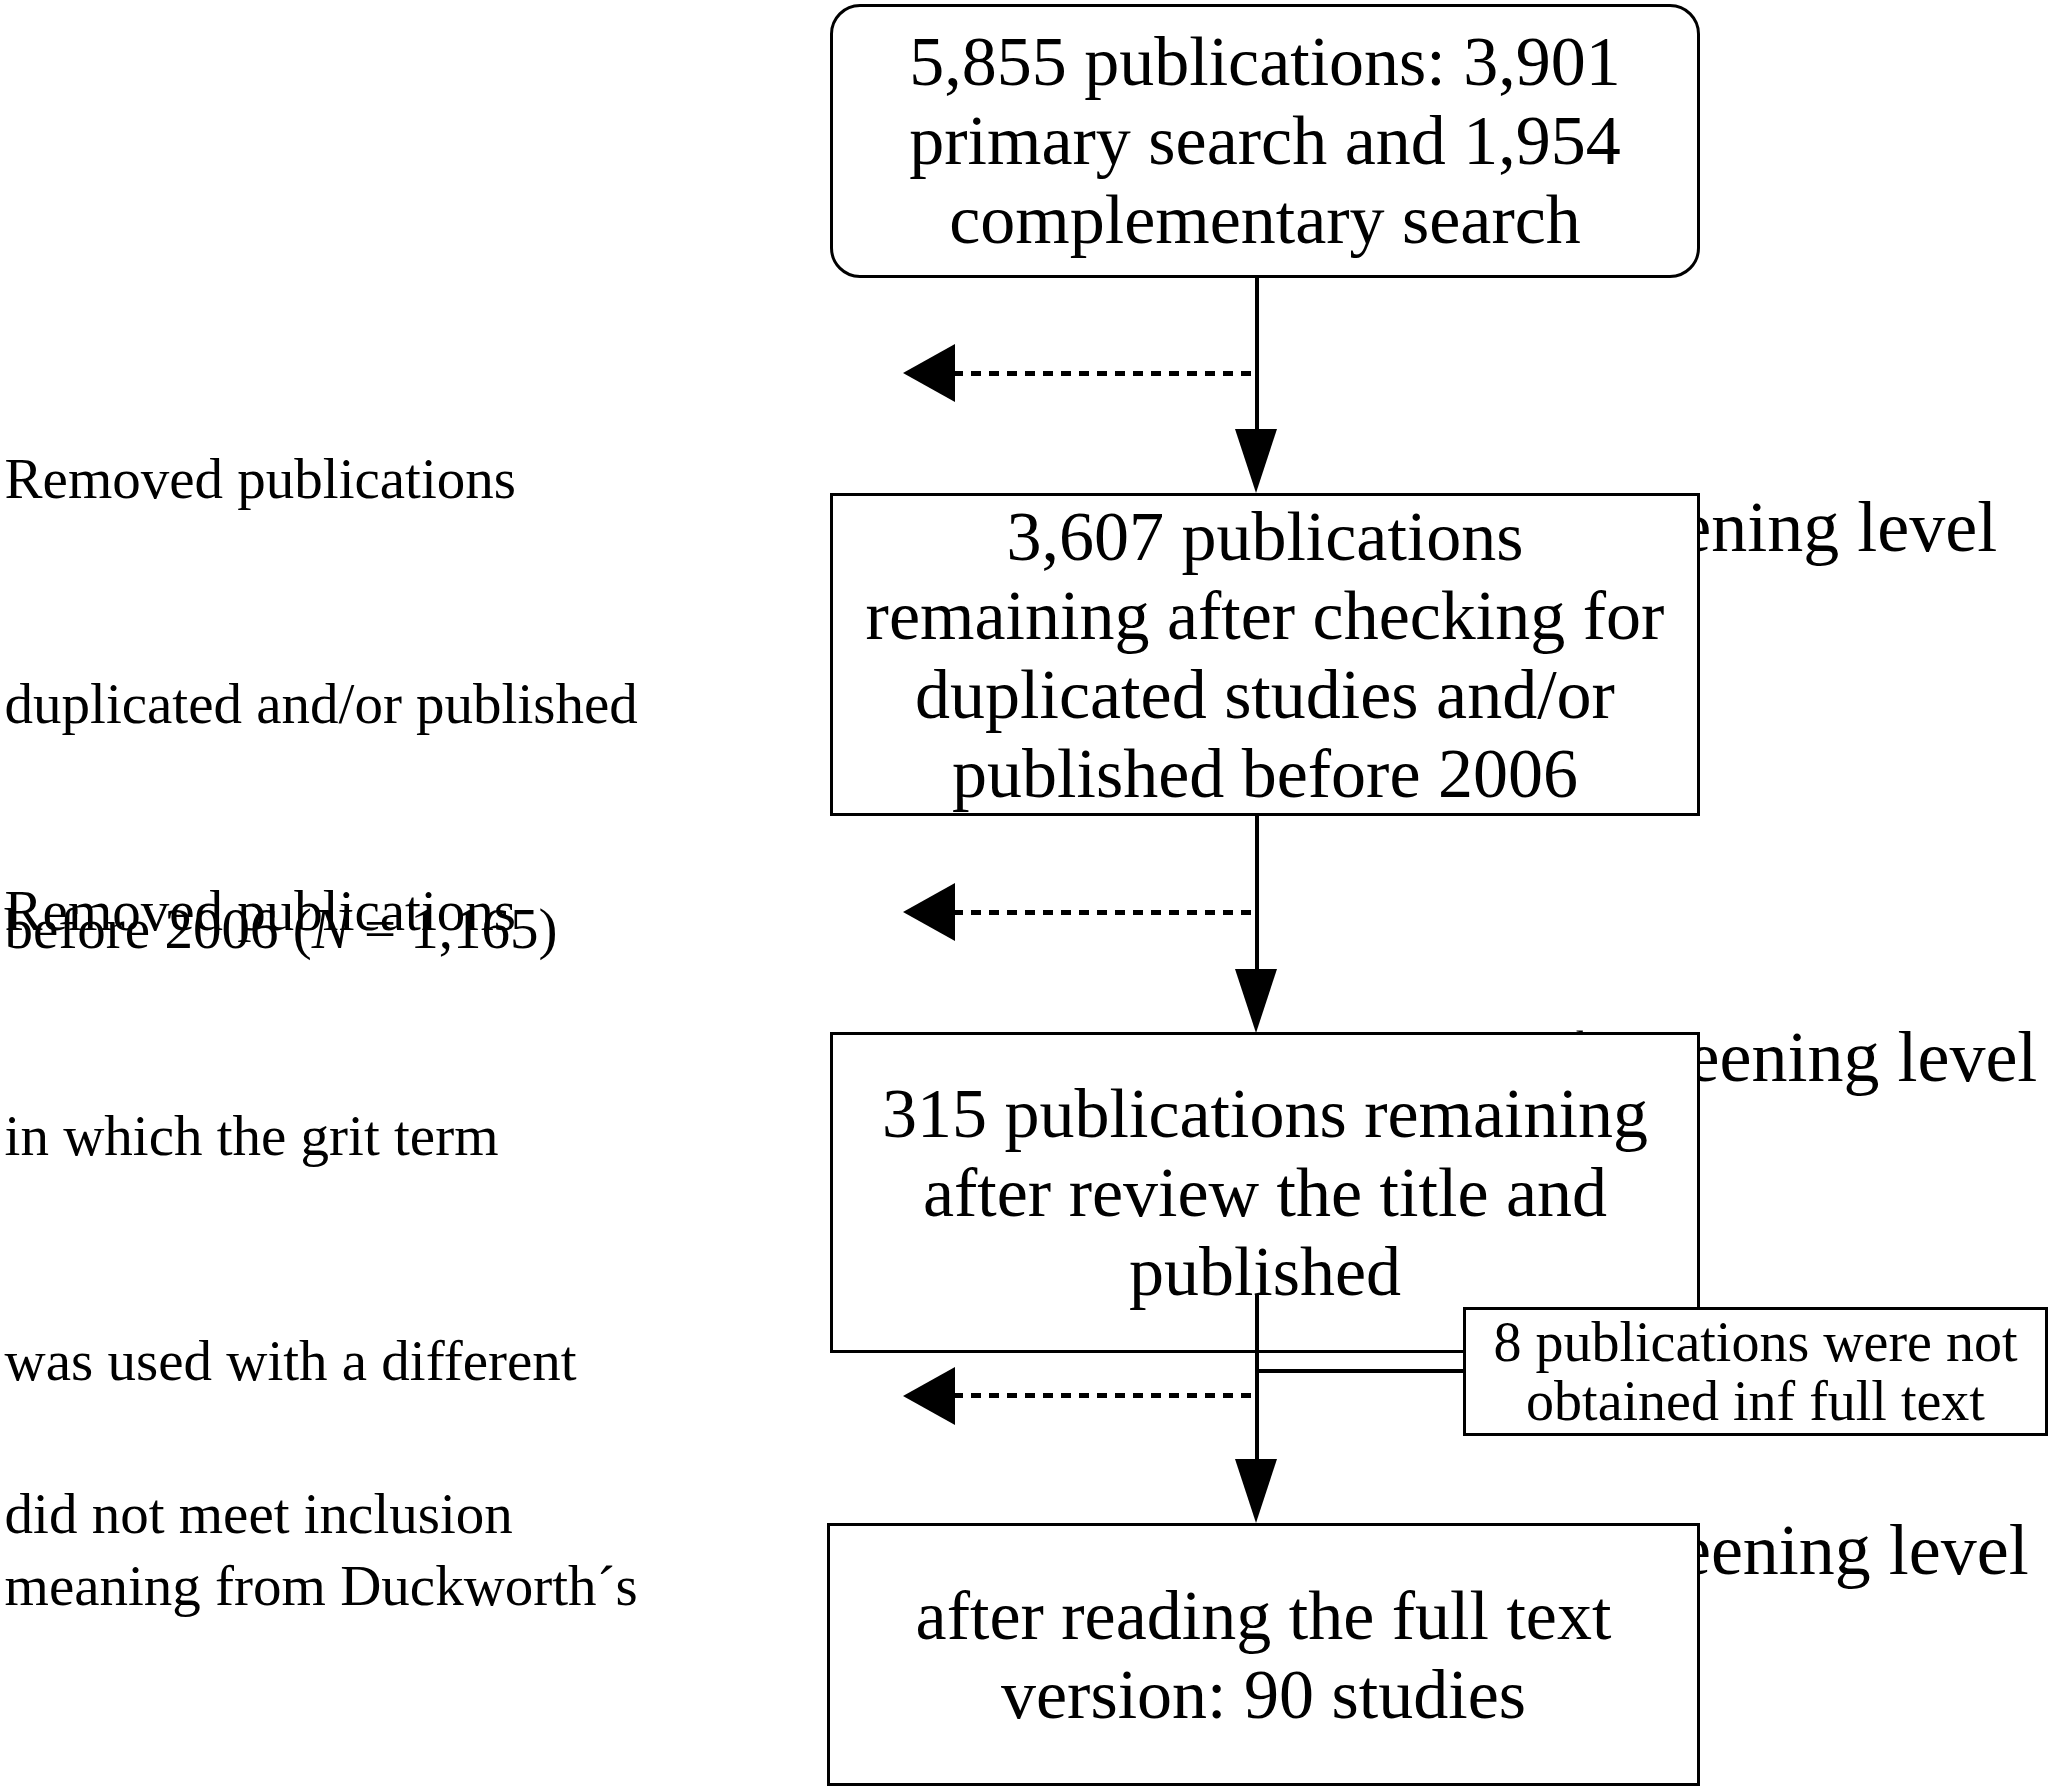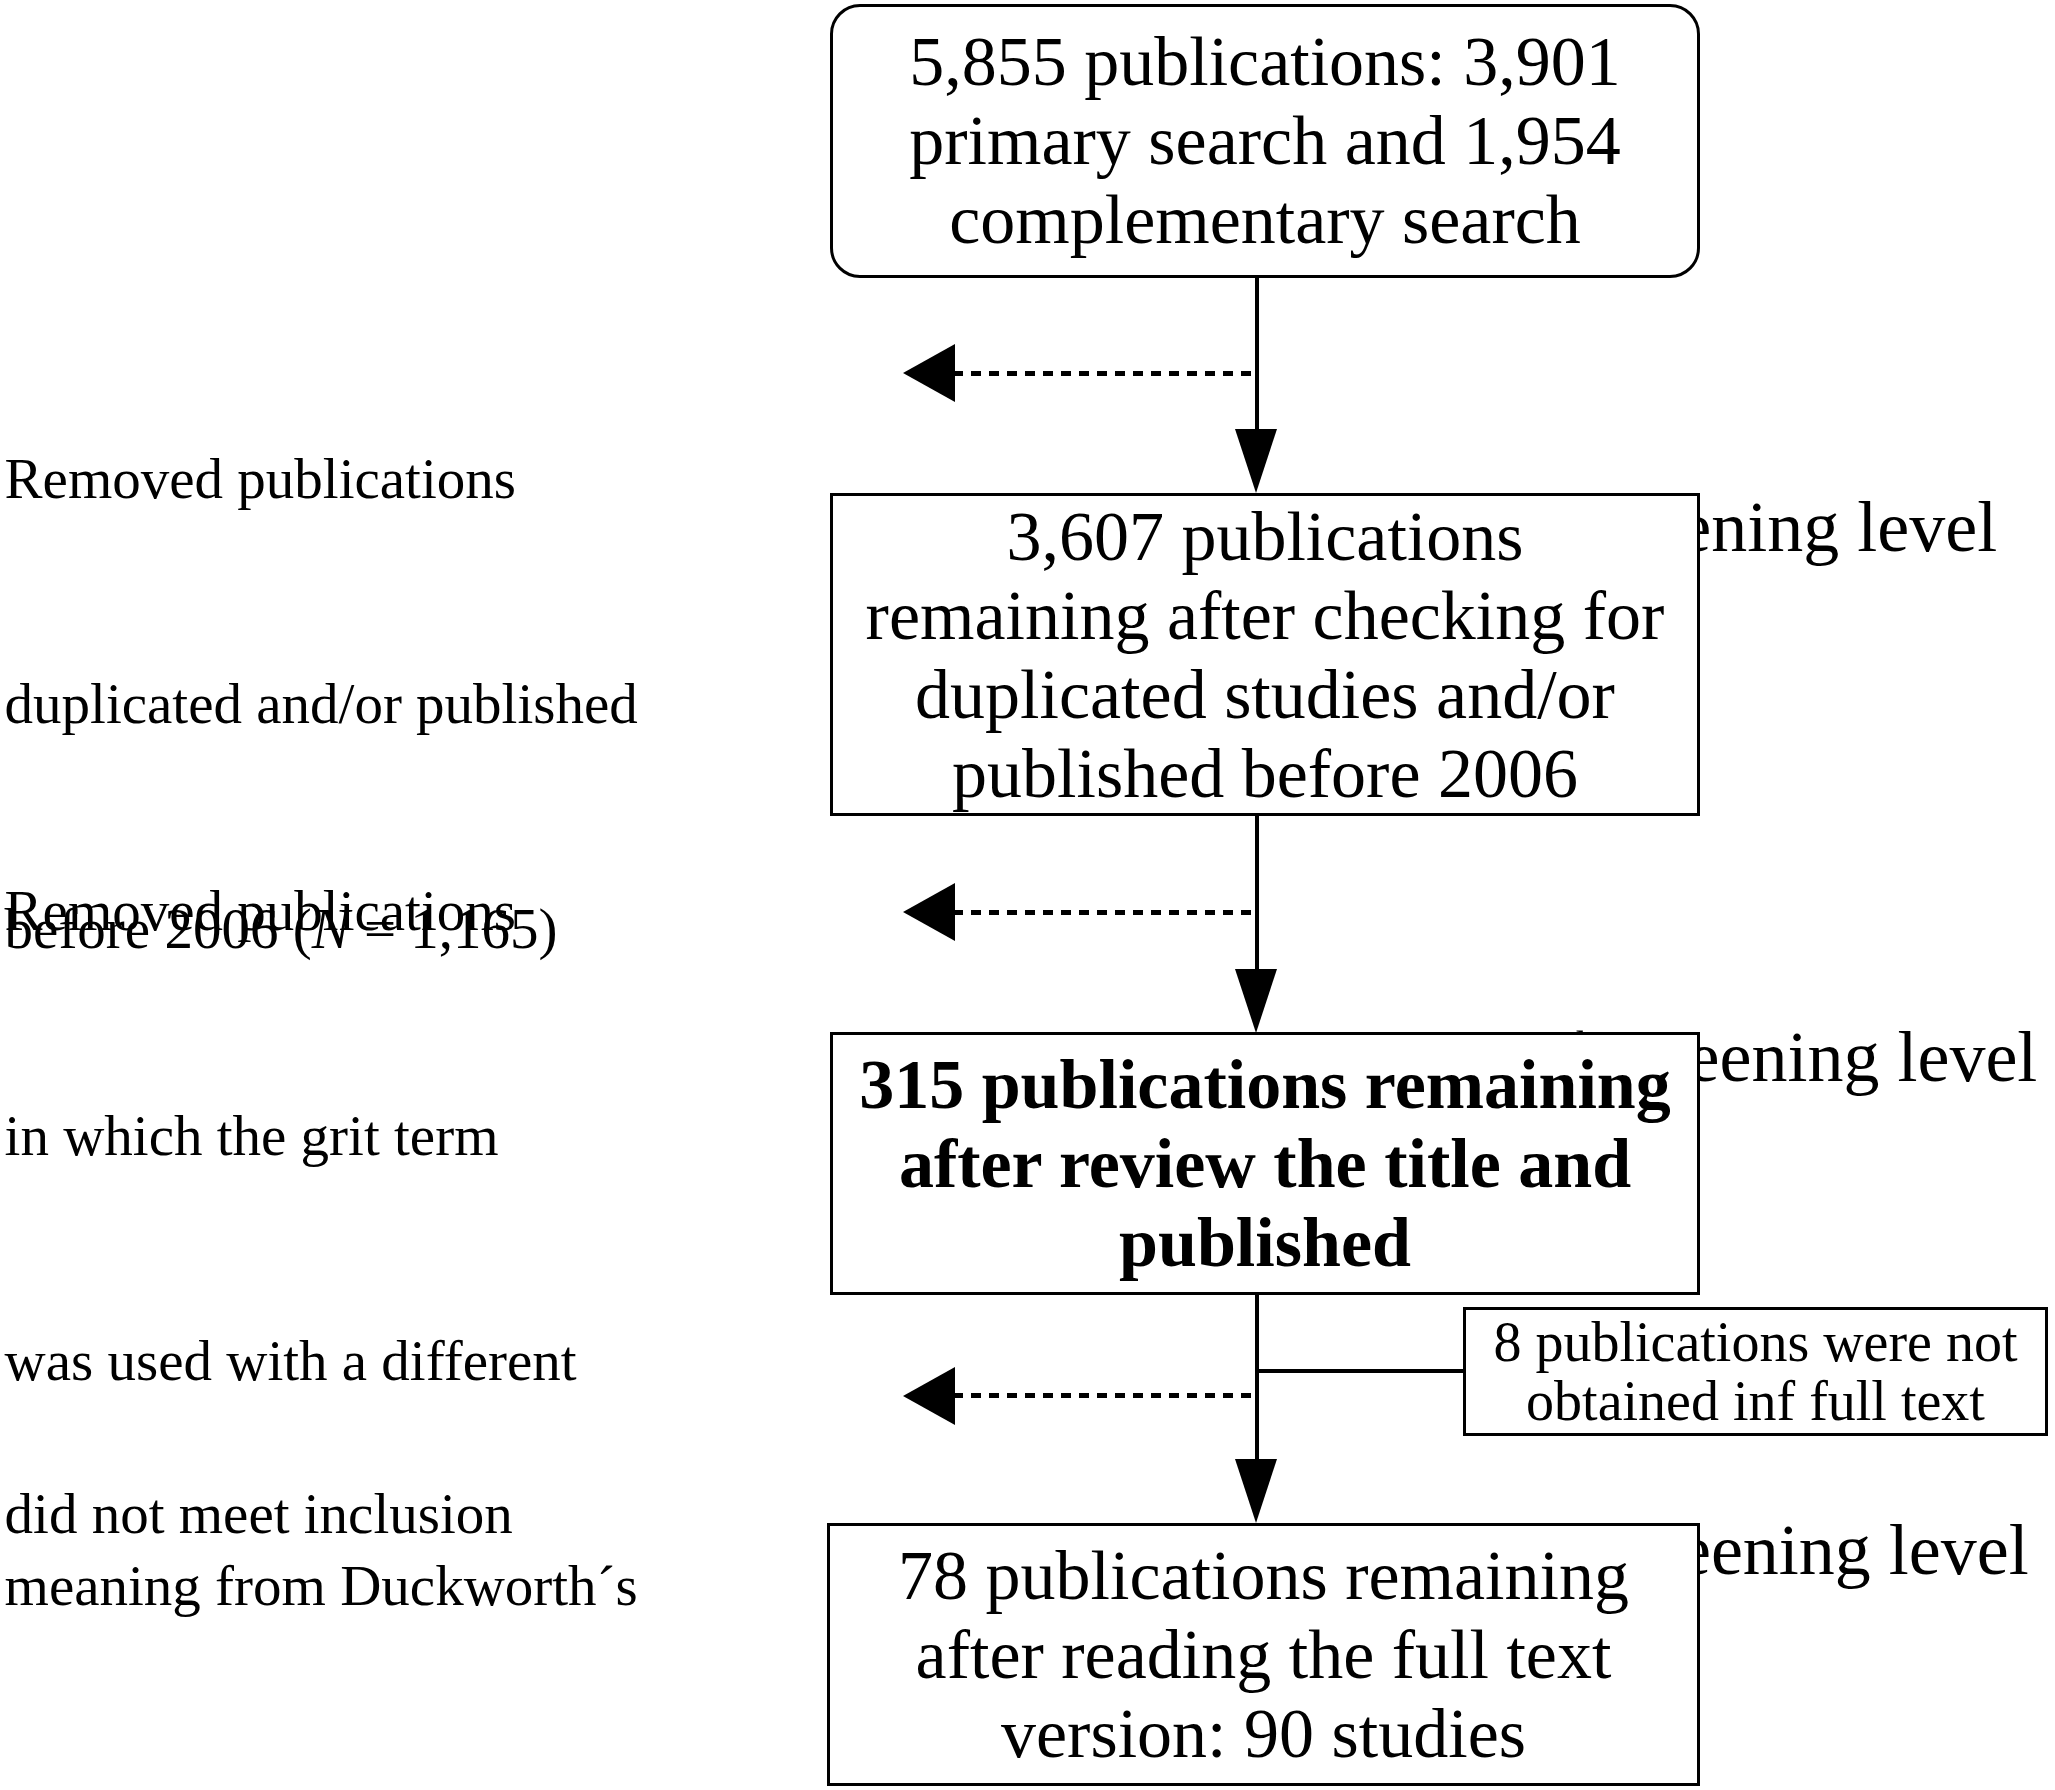--- a/index.html
+++ b/index.html
@@ -106,21 +106,21 @@
   <div class="vline" style="left:1255px;top:815px;height:155px;"></div>
   <div class="tri-down" style="left:1235px;top:969px;"></div>
 
   <div class="dashline" style="left:953px;top:910px;width:303px;"></div>
   <div class="tri-left" style="left:903px;top:883px;"></div>
 
   <div class="level" style="left:1438px;top:943px;">
     <span>2</span><sup>nd</sup><span> screening level</span>
   </div>
 
-  <div class="fbox" style="left:830px;top:1032px;width:870px;height:263px;font-weight:bold;">
+  <div class="fbox" style="left:830px;top:1032px;width:870px;height:321px;">
     <div class="ln">315 publications remaining</div>
     <div class="ln">after review the title and</div>
     <div class="ln">published</div>
   </div>
 
   <div class="vline" style="left:1255px;top:1294px;height:166px;"></div>
   <div class="tri-down" style="left:1235px;top:1459px;"></div>
 
   <div class="hline" style="left:1256px;top:1369px;width:212px;"></div>
 
@@ -130,21 +130,20 @@
   </div>
 
   <div class="dashline" style="left:953px;top:1393px;width:303px;"></div>
   <div class="tri-left" style="left:903px;top:1367px;"></div>
 
   <div class="level" style="left:1436px;top:1436px;">
     <span>3</span><sup>rd</sup><span> screening level</span>
   </div>
 
   <div class="fbox" style="left:827px;top:1523px;width:873px;height:263px;">
-    <div class="ln">78 publications remaining</div>
     <div class="ln">after reading the full text</div>
     <div class="ln">version: 90 studies</div>
   </div>
 
   <div class="note" style="left:4.6px;top:291px;">
     <div>Removed publications</div>
     <div>duplicated and/or published</div>
     <div><span>before 2006 (</span><span class="nvar">N</span><span> = 1,165)</span></div>
   </div>
 

